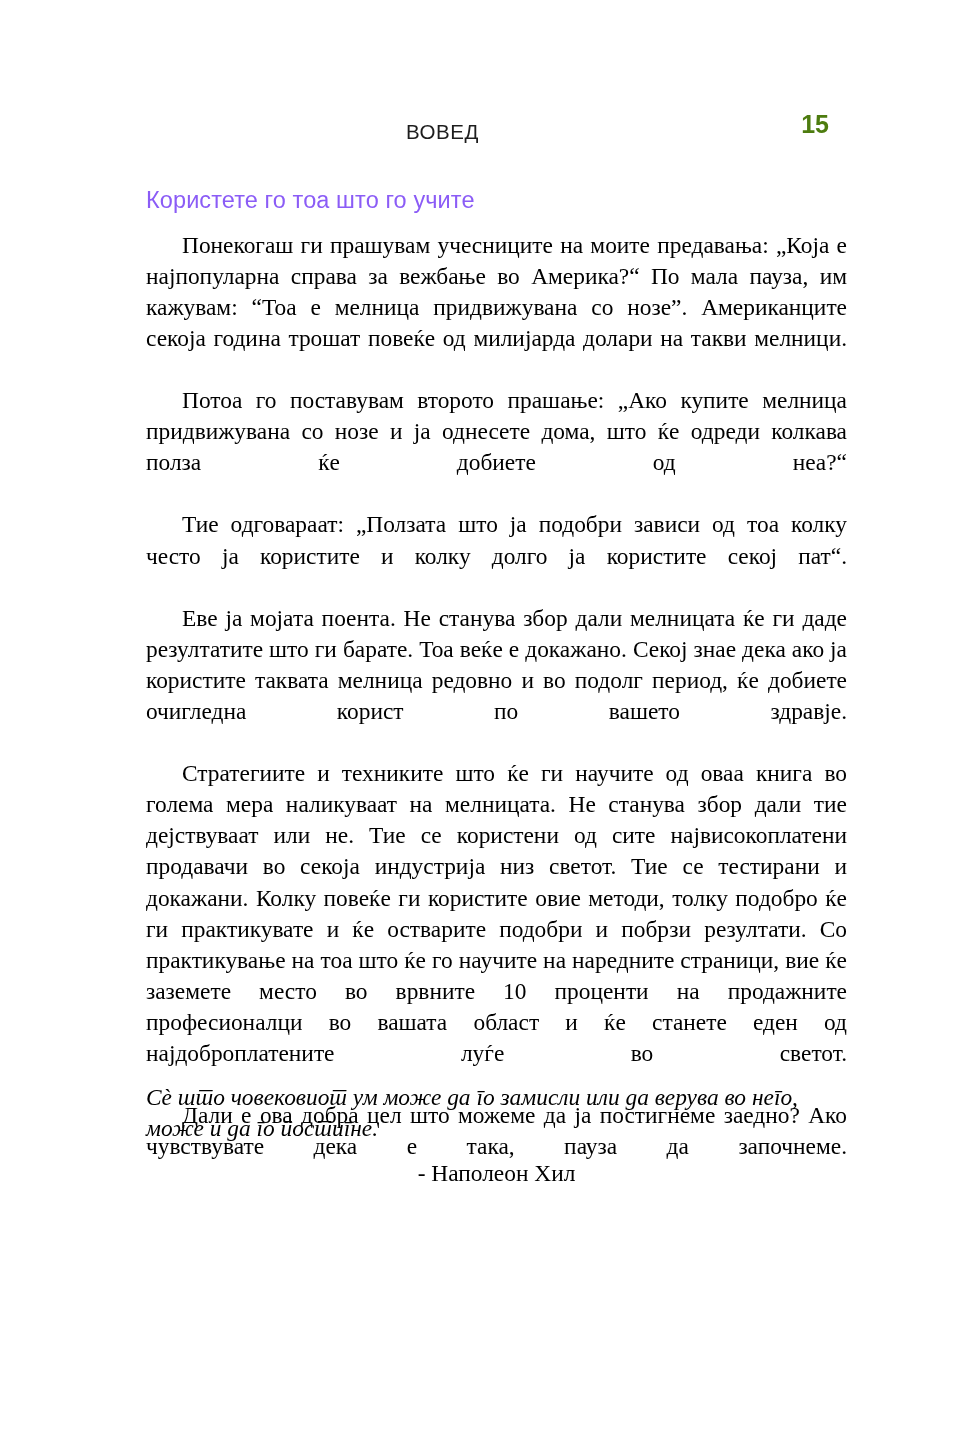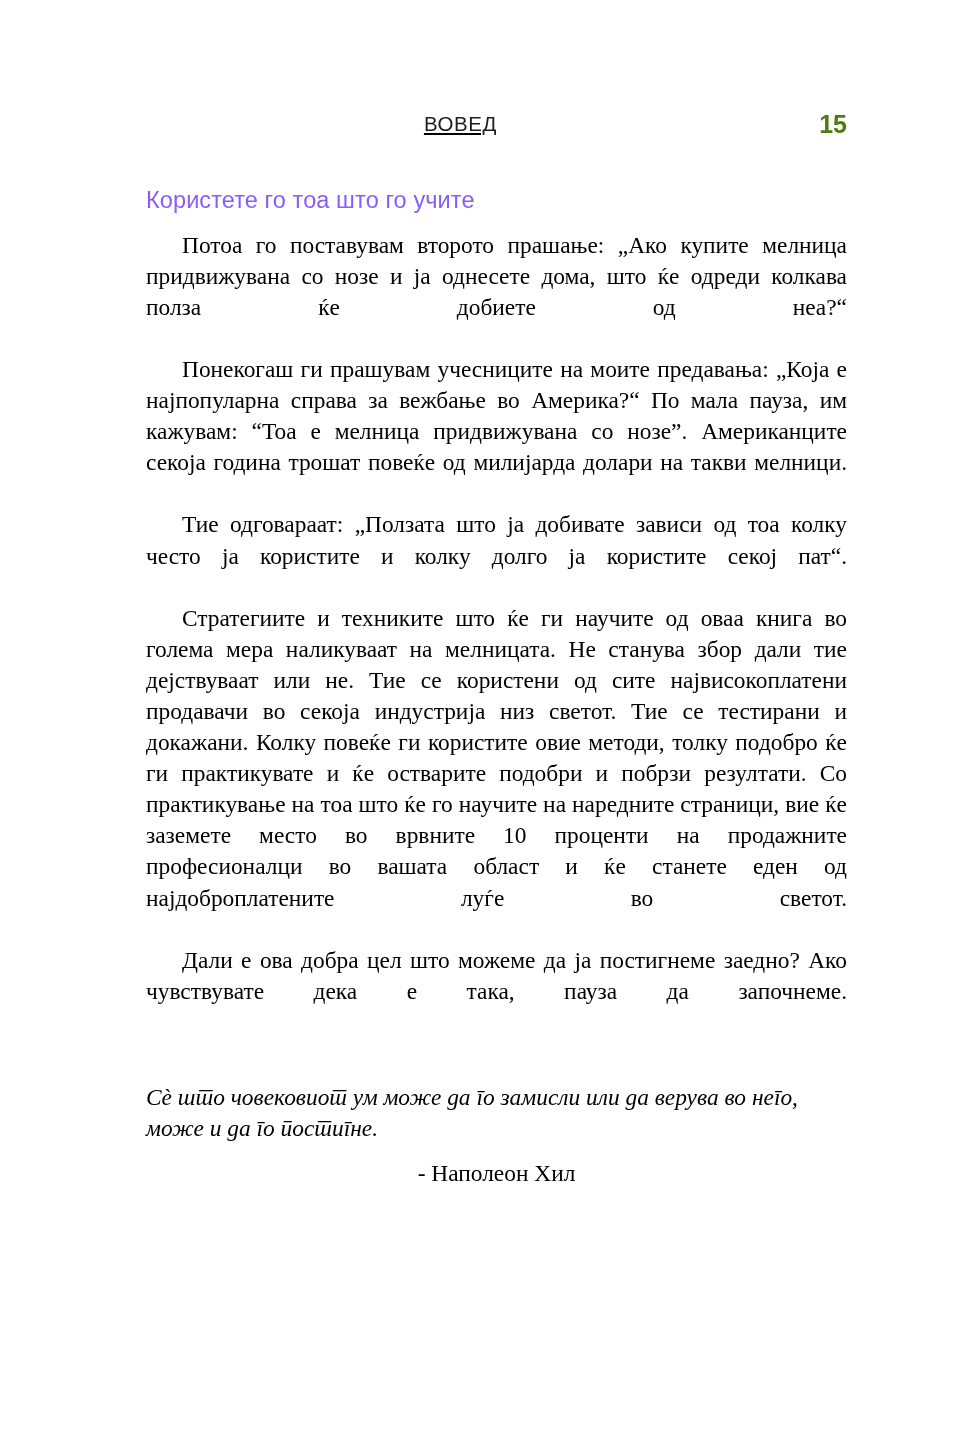--- a/index.html
+++ b/index.html
@@ -22,29 +22,28 @@
     position: absolute;
     left: 0; top: 0;
     width: 970px;
     height: 1452px;
     box-sizing: border-box;
   }
 
   
   .running-head {
     position: absolute;
-    left: 146px;
+    left: 128px;
     top: 112px;
     width: 701px;
     height: 40px;
     display: flex;
-    align-items: flex-start;
+    align-items: center;
     justify-content: center;
     font-family: "Liberation Sans", "DejaVu Sans", sans-serif;
-    text-decoration: underline;
   }
   .running-head-title {
     font-size: 20.5px;
     letter-spacing: 0.6px;
     color: #1d1d1d;
     font-weight: 400;
     transform: translateX(-36px);
   }
   .running-head-folio {
     position: absolute;
@@ -123,23 +122,24 @@
 
   <div class="running-head">
     <span class="running-head-title">ВОВЕД</span>
     <span class="running-head-folio">15</span>
   </div>
 
   <div class="textblock">
 
     <h2 class="section-heading">Користете го тоа што го учите</h2>
 
+    <p class="body">Понекогаш ги прашувам учесниците на моите предавања: „Која е најпопуларна справа за вежбање во Америка?“ По мала пауза, им кажувам: “Тоа е мелница придвижувана со нозе”. Американците секоја година трошат повеќе од милијарда до­лари на такви мелници.</p>
     <p class="body">Потоа го поставувам второто прашање: „Ако купите мел­ница придвижувана со нозе и ја однесете дома, што ќе одреди колкава полза ќе добиете од неа?“</p>
-    <p class="body">Понекогаш ги прашувам учесниците на моите предавања: „Која е најпопуларна справа за вежбање во Америка?“ По мала пауза, им кажувам: “Тоа е мелница придвижувана со нозе”. Американците секоја година трошат повеќе од милијарда до­лари на такви мелници.</p>
-    <p class="body">Тие одговараат: „Ползата што ја добивате зависи од тоа кол­ку често ја користите и колку долго ја користите секој пат“.</p>
+    <p class="body">Тие одговараат: „Ползата што ја подобри зависи од тоа кол­ку често ја користите и колку долго ја користите секој пат“.</p>
+    <p class="body">Еве ја мојата поента. Не станува збор дали мелницата ќе ги даде резултатите што ги барате. Тоа веќе е докажано. Секој знае дека ако ја користите таквата мелница редовно и во по­долг период, ќе добиете очигледна корист по вашето здравје.</p>
     <p class="body">Стратегиите и техниките што ќе ги научите од оваа книга во голема мера наликуваат на мелницата. Не станува збор дали тие дејствуваат или не. Тие се користени од сите највисокоплатени продавачи во секоја индустрија низ светот. Тие се тестирани и докажани. Колку повеќе ги користите овие методи, толку по­добро ќе ги практикувате и ќе остварите подобри и побрзи ре­зултати. Со практикување на тоа што ќе го научите на наред­ните страници, вие ќе заземете место во врвните 10 проценти на продажните професионалци во вашата област и ќе станете еден од најдоброплатените луѓе во светот.</p>
     <p class="body">Дали е ова  добра цел што можеме да ја постигнеме заедно? Ако чувствувате дека е така, пауза да започнеме.</p>
 
   </div>
 
   <p class="quote">Сè што човековиот ум може да го замисли или да верува во него, може и да го постигне.</p>
 
   <div class="attribution">- Наполеон Хил</div>
 
 </div>

